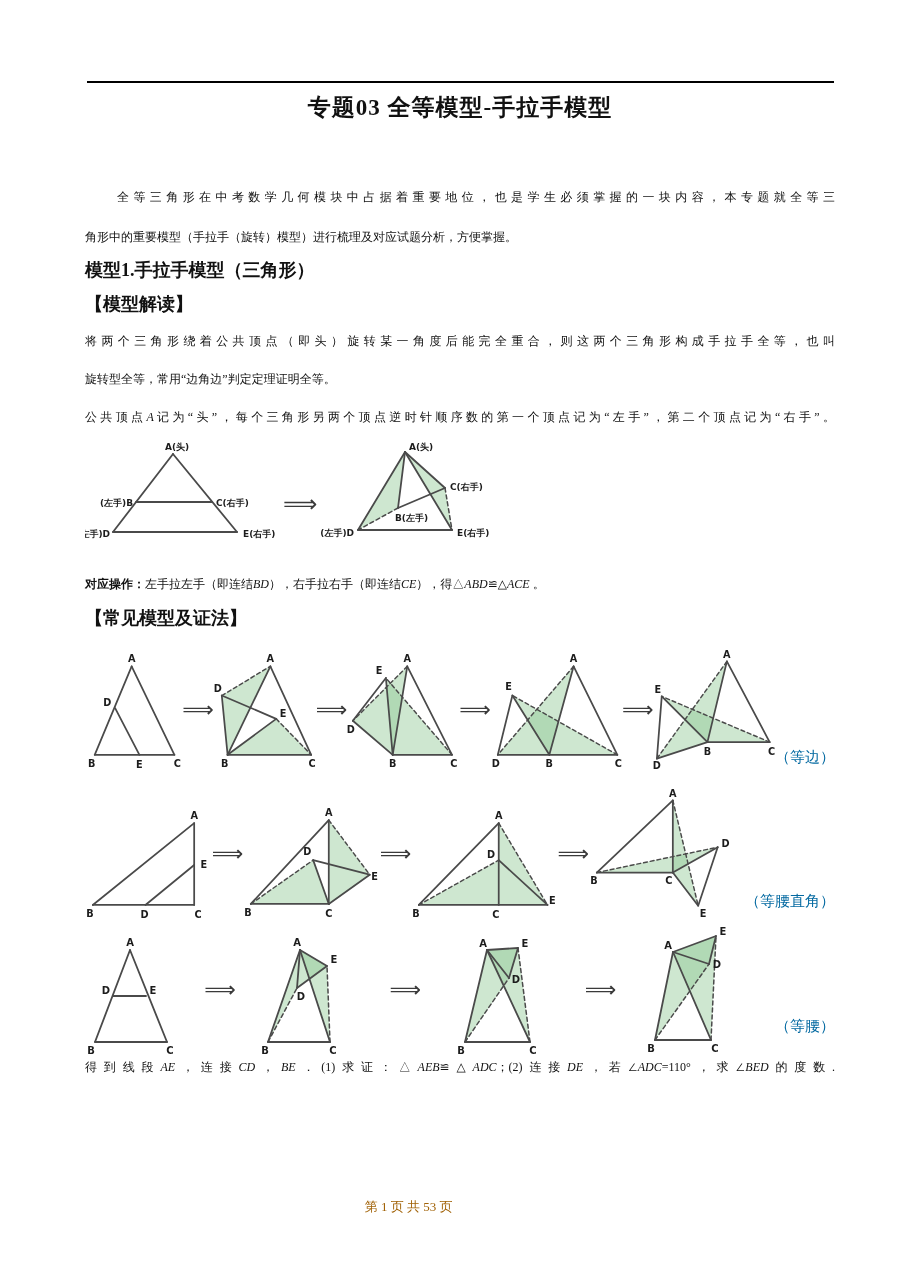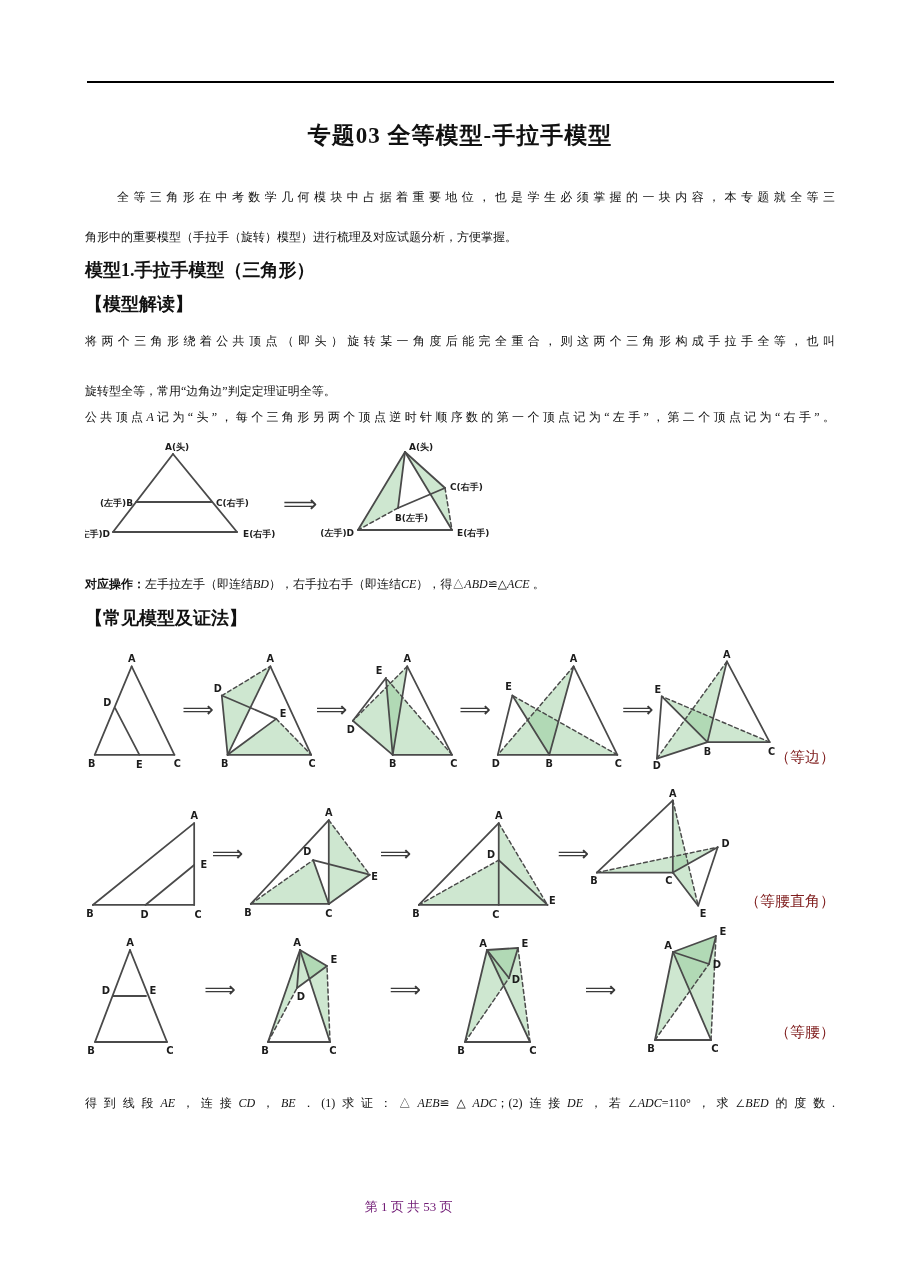--- a/index.html
+++ b/index.html
@@ -1,57 +1,57 @@
 <!DOCTYPE html>
 <html><head>
 <meta charset="utf-8">
 <style>
   html,body{margin:0;padding:0;background:#e8e8e8;}
   .page{position:relative;width:905px;height:1280px;background:#ffffff;
         font-family:"Liberation Serif",serif;color:#111;overflow:hidden;margin:0 auto;}
   .top-rule{position:absolute;left:87px;top:81px;width:747px;height:2px;background:#000;}
-  .title{position:absolute;left:85px;top:120px;width:750px;margin:0;text-align:center;
+  .title{position:absolute;left:85px;top:92px;width:750px;margin:0;text-align:center;
          font-size:23px;font-weight:bold;letter-spacing:1px;}
   .content{position:absolute;left:85px;top:0;width:750px;height:100%;}
   .line{position:absolute;left:0;width:750px;margin:0;font-size:12px;line-height:23px;}
   .fill{text-align:justify;text-align-last:justify;}
   .indent{text-indent:32px;}
   .h2{font-size:18px;font-weight:bold;}
   .bold{font-weight:bold;}
   i{font-style:italic;}
   .arrow{font-family:"DejaVu Sans",sans-serif;font-size:22px;color:#3a3a3a;line-height:1;flex:0 0 auto;}
   .row{position:absolute;left:0;width:750px;display:flex;align-items:flex-end;justify-content:space-between;}
-  .caption{font-size:15px;flex:0 0 auto;color:#7f1d1d;}
+  .caption{font-size:15px;flex:0 0 auto;color:#0369a1;}
   .fig1{position:absolute;left:0;top:440px;}
   svg{display:block;}
   .ln{stroke:#4a4a4a;stroke-width:1.8;fill:none;stroke-linecap:round;stroke-linejoin:round;}
   .dash{stroke:#4a4a4a;stroke-width:1.5;fill:none;stroke-dasharray:4 3;stroke-linecap:round;}
   .fillg{fill:rgba(139,198,143,0.42);stroke:none;}
   .vlab{font:bold 10px "DejaVu Sans",sans-serif;fill:#1c1c1c;text-anchor:middle;}
   .flab{font:bold 9px "DejaVu Sans",sans-serif;fill:#1c1c1c;}
   .aglyph{font:24px "DejaVu Sans",sans-serif;fill:#3a3a3a;}
-  .footer{position:absolute;left:0;top:1198px;width:817px;text-align:center;font-size:13px;color:#701a75;}
+  .footer{position:absolute;left:0;top:1198px;width:817px;text-align:center;font-size:13px;color:#a16207;}
 </style>
 </head>
 <body>
 
 <div class="page">
   <div class="top-rule"></div>
   <h1 class="title">专题03 全等模型-手拉手模型</h1>
 
   <div class="content">
 
     <p class="line fill indent" style="top:186px">全等三角形在中考数学几何模块中占据着重要地位，也是学生必须掌握的一块内容，本专题就全等三</p>
     <p class="line" style="top:226px">角形中的重要模型（手拉手（旋转）模型）进行梳理及对应试题分析，方便掌握。</p>
 
     <p class="line h2" style="top:259px">模型1.手拉手模型（三角形）</p>
     <p class="line fill" style="top:330px">将两个三角形绕着公共顶点（即头）旋转某一角度后能完全重合，则这两个三角形构成手拉手全等，也叫</p>
 
     <p class="line h2" style="top:293px">【模型解读】</p>
-    <p class="line" style="top:380px">旋转型全等，常用“边角边”判定定理证明全等。</p>
+    <p class="line" style="top:368px">旋转型全等，常用“边角边”判定定理证明全等。</p>
     <p class="line fill" style="top:406px">公共顶点<i>A</i>记为“头”，每个三角形另两个顶点逆时针顺序数的第一个顶点记为“左手”，第二个顶点记为“右手”。</p>
 
     <svg class="fig1" width="430" height="125" viewBox="0 0 430 125">
       <g>
         <line class="ln" x1="88" y1="14" x2="28" y2="92"></line>
         <line class="ln" x1="88" y1="14" x2="152" y2="92"></line>
         <line class="ln" x1="51" y1="62" x2="127" y2="62"></line>
         <line class="ln" x1="28" y1="92" x2="152" y2="92"></line>
         <text class="flab" x="80" y="10">A(头)</text>
         <text class="flab" text-anchor="end" x="48" y="66">(左手)B</text>
@@ -298,20 +298,20 @@
         <line class="ln" x1="32" y1="26" x2="68" y2="38"></line>
           <line class="ln" x1="75" y1="10" x2="68" y2="38"></line>
         <line class="dash" x1="14" y1="114" x2="68" y2="38"></line>
           <line class="dash" x1="70" y1="114" x2="75" y2="10"></line>
         <text class="vlab" x="27" y="23">A</text>
         <text class="vlab" x="10" y="126">B</text>
         <text class="vlab" x="74" y="126">C</text>
         <text class="vlab" x="82" y="9">E</text>
         <text class="vlab" x="76" y="42">D</text>
       </svg>
-      <span class="caption" style="margin-bottom:14px">（等腰）</span>
+      <span class="caption" style="margin-bottom:20px">（等腰）</span>
     </div>
 
-    <p class="line fill" style="top:1092px">得到线段<i>AE</i>，连接<i>CD</i>，<i>BE</i>．(1)求证：△<i>AEB</i>≌△<i>ADC</i>；(2)连接<i>DE</i>，若∠<i>ADC</i>=110°，求∠<i>BED</i>的度数.</p>
+    <p class="line fill" style="top:1056px">得到线段<i>AE</i>，连接<i>CD</i>，<i>BE</i>．(1)求证：△<i>AEB</i>≌△<i>ADC</i>；(2)连接<i>DE</i>，若∠<i>ADC</i>=110°，求∠<i>BED</i>的度数.</p>
   </div>
 
   <div class="footer">第 1 页 共 53 页</div>
 </div>
 
 </body></html>

